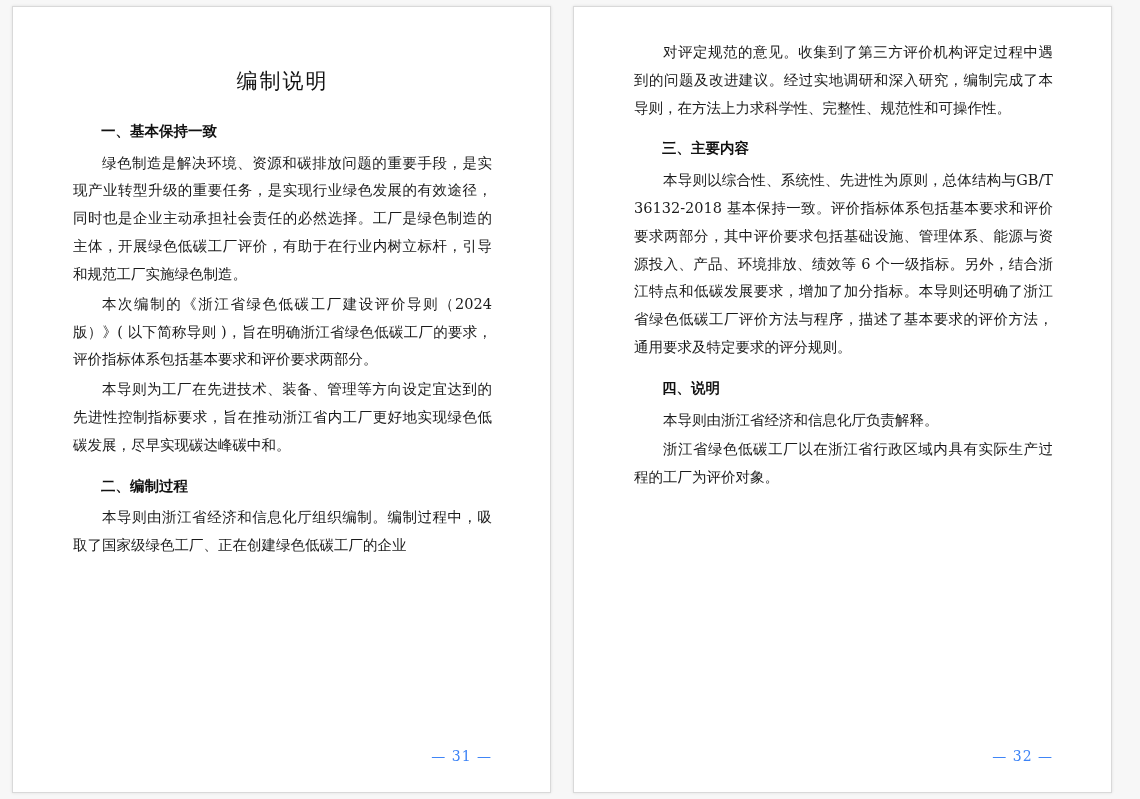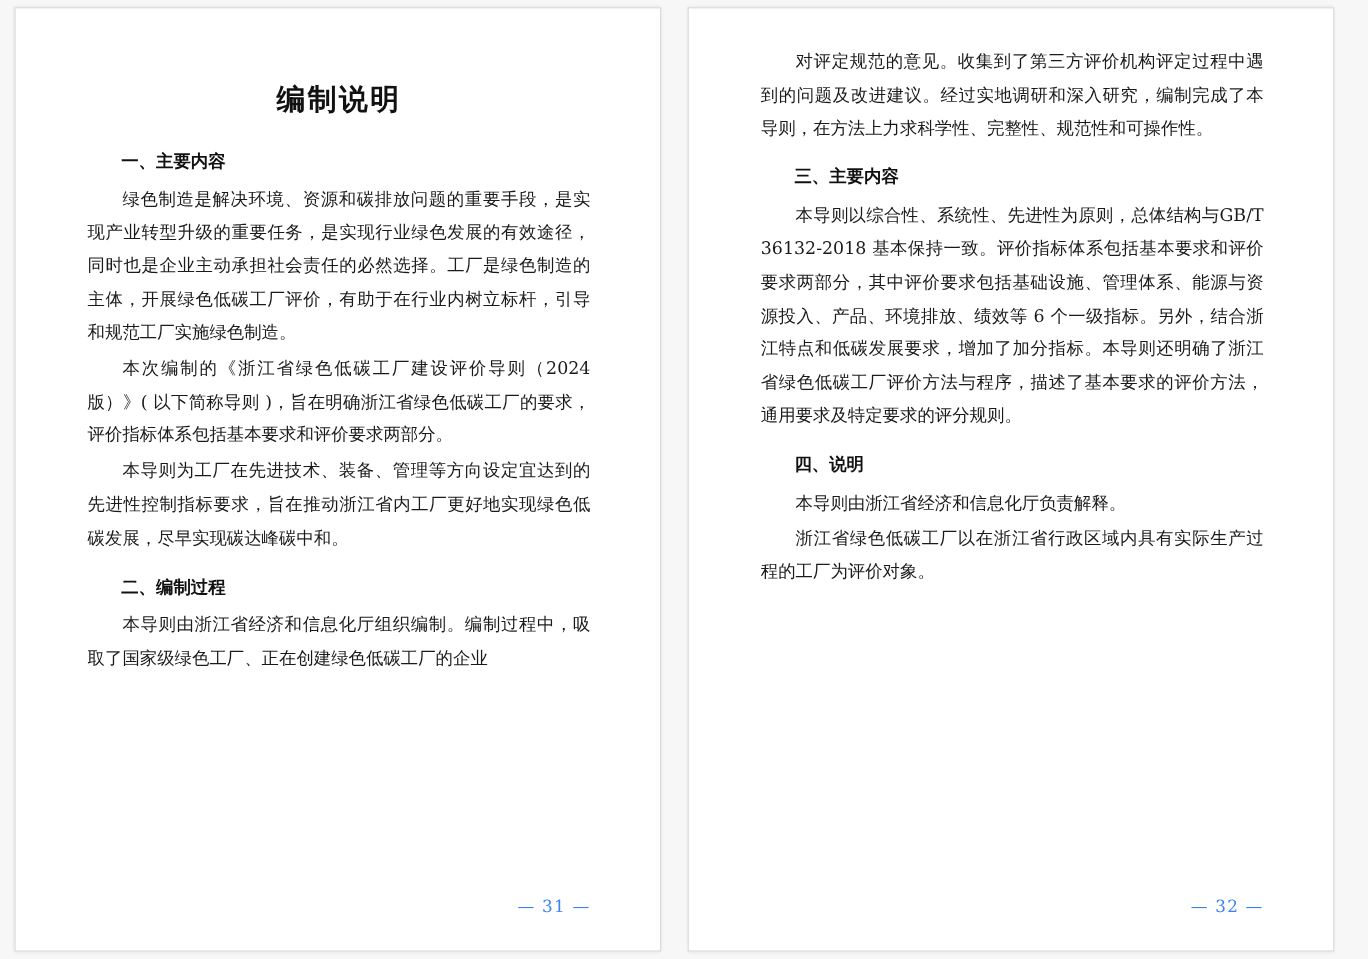--- a/index.html
+++ b/index.html
@@ -30,22 +30,22 @@
     overflow: hidden;
   }
   .page-inner {
     position: absolute;
     left: 60px;
     right: 58px;
     top: 48px;
     bottom: 60px;
   }
   h1.doc-title {
-    font-size: 24px;
-    font-weight: bold;
+    font-size: 21px;
+    font-weight: normal;
     text-align: center;
     margin: 12px 0 24px 0;
     letter-spacing: 2px;
     color: #111;
     font-family: "DejaVu Serif", "Liberation Serif", serif;
   }
   .heading {
     font-size: 14.5px;
     font-weight: bold;
     color: #111;
@@ -78,21 +78,21 @@
   }
 </style>
 </head>
 <body>
 
 <div class="spread">
 
   <div class="page page-left">
     <div class="page-inner">
       <h1 class="doc-title">编制说明</h1>
-      <div class="heading">一、主要内容</div>
+      <div class="heading">一、基本保持一致</div>
       <p class="body">绿色制造是解决环境、资源和碳排放问题的重要手段，是实现产业转型升级的重要任务，是实现行业绿色发展的有效途径，同时也是企业主动承担社会责任的必然选择。工厂是绿色制造的主体，开展绿色低碳工厂评价，有助于在行业内树立标杆，引导和规范工厂实施绿色制造。</p>
       <p class="body">本次编制的《浙江省绿色低碳工厂建设评价导则（2024版）》( 以下简称导则 )，旨在明确浙江省绿色低碳工厂的要求，评价指标体系包括基本要求和评价要求两部分。</p>
       <p class="body">本导则为工厂在先进技术、装备、管理等方向设定宜达到的先进性控制指标要求，旨在推动浙江省内工厂更好地实现绿色低碳发展，尽早实现碳达峰碳中和。</p>
       <div class="heading">二、编制过程</div>
       <p class="body">本导则由浙江省经济和信息化厅组织编制。编制过程中，吸取了国家级绿色工厂、正在创建绿色低碳工厂的企业</p>
     </div>
     <div class="page-number">— 31 —</div>
   </div>
 
   <div class="page page-right">

